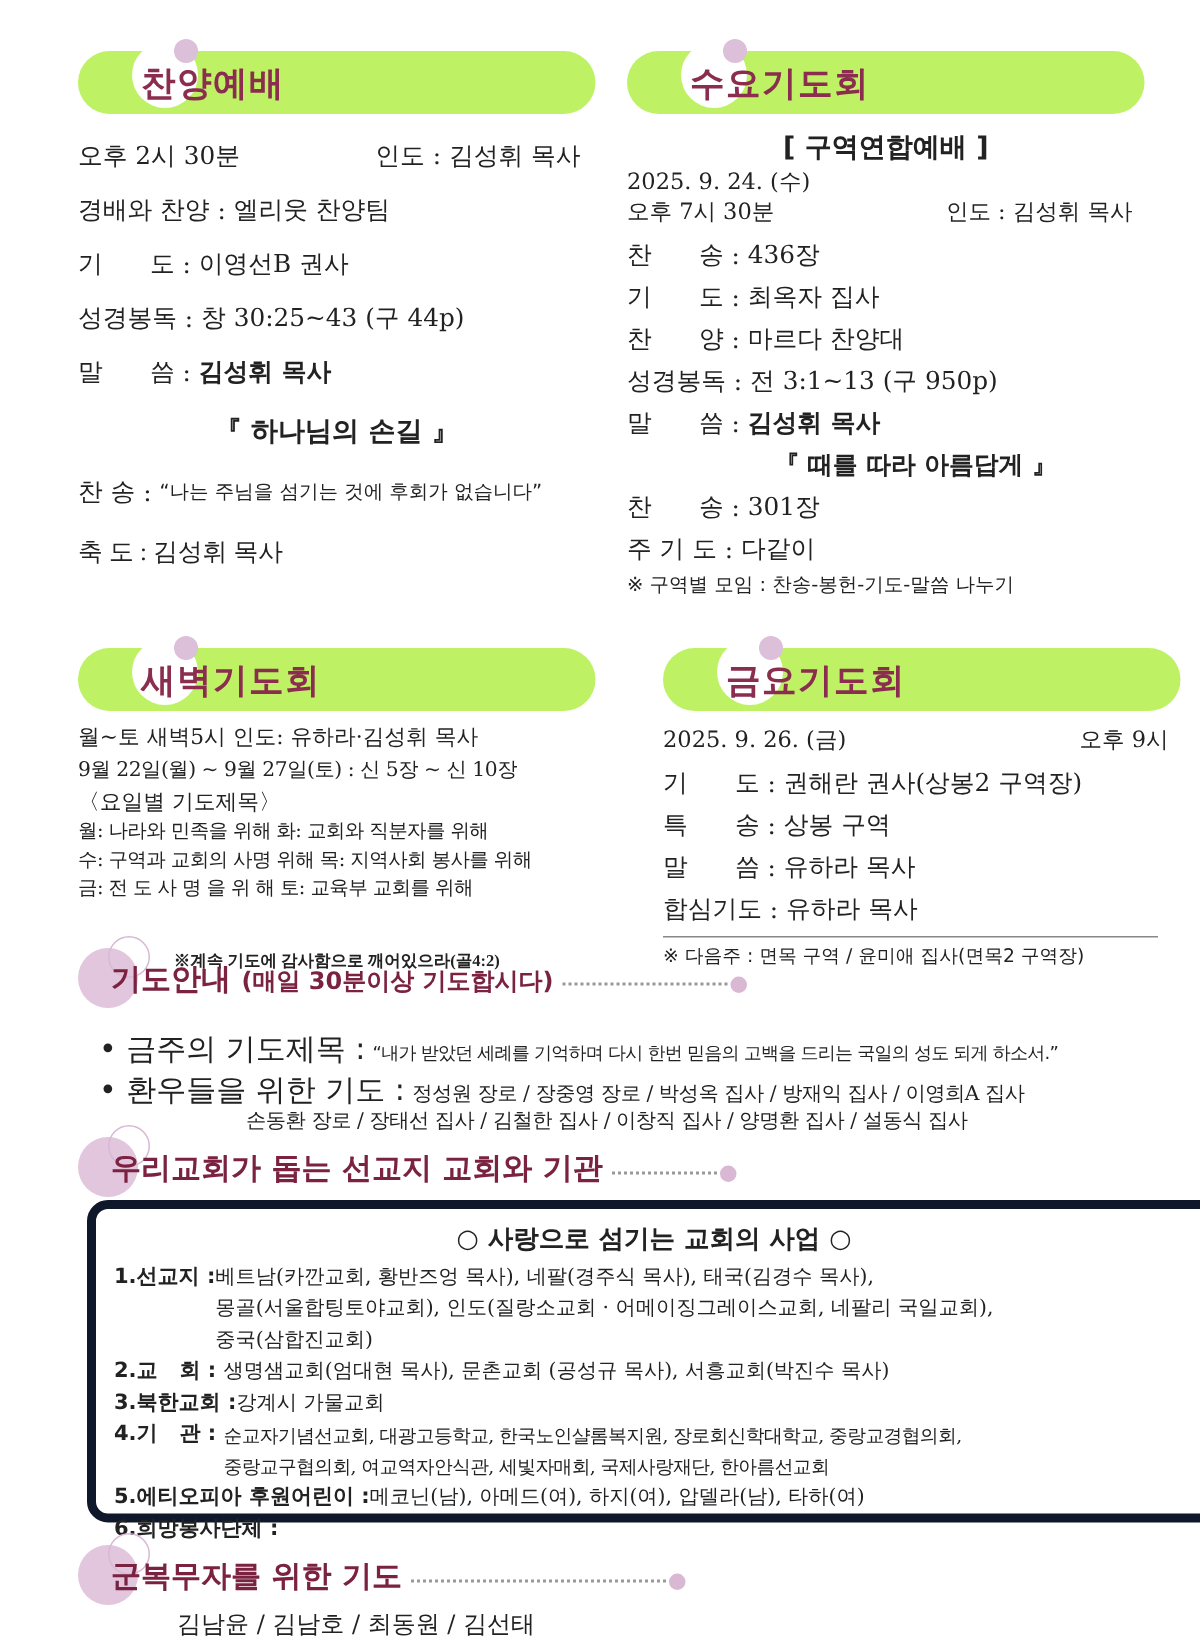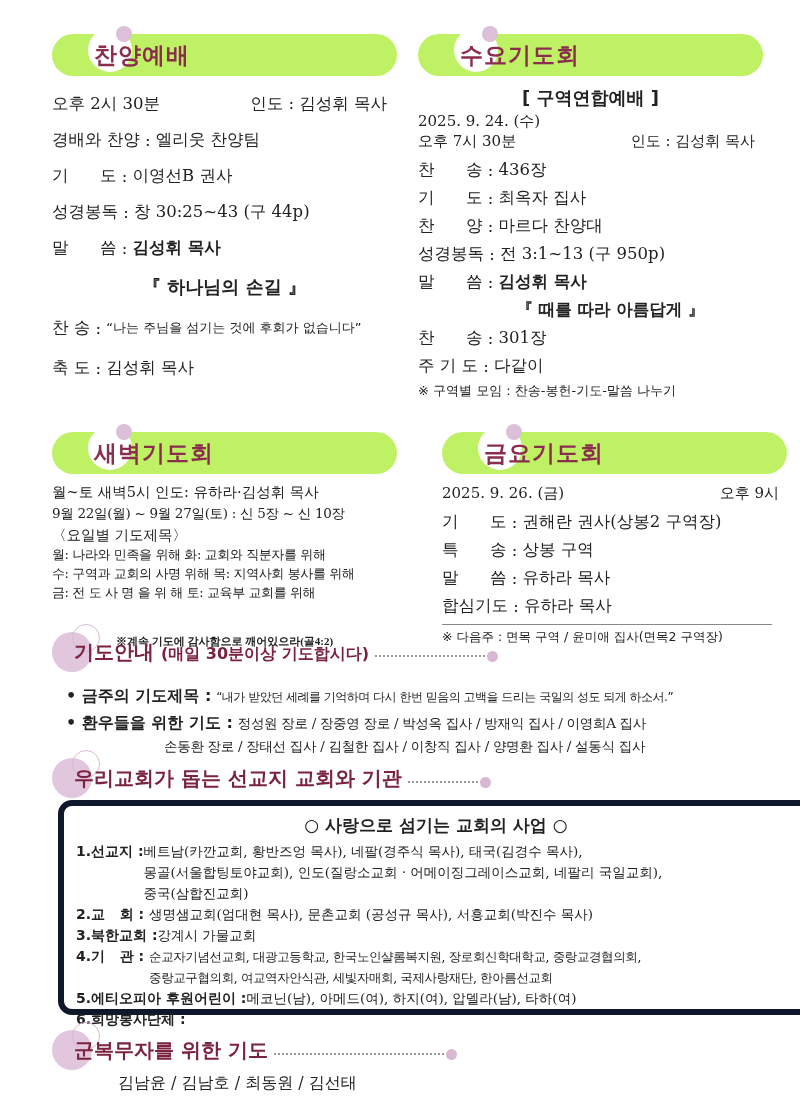--- a/index.html
+++ b/index.html
@@ -29,21 +29,21 @@
 
   .sec-head { position: absolute; left: 52px; height: 40px; display: flex; align-items: center; }
   .sec-head .circ { position: absolute; left: 0; top: 0; width: 40px; height: 40px; border-radius: 50%; background: #d9b8d4; opacity: 0.8; }
   .sec-head .ring { position: absolute; left: 20px; top: -8px; width: 28px; height: 28px; border-radius: 50%; border: 1.5px solid #d9b8d4; }
   .sec-head .sec-title { position: relative; margin-left: 22px; font-family: "DejaVu Sans", sans-serif; font-weight: bold; font-size: 20px; color: #7a2240; white-space: nowrap; }
   .sec-head .sec-sub { font-size: 16px; }
   .sec-head .dots { position: relative; border-bottom: 2px dotted #999; width: 110px; margin-left: 6px; height: 1px; top: 4px; }
   .sec-head .dot-end { position: relative; width: 11px; height: 11px; border-radius: 50%; background: #d9b8d4; margin-left: 2px; top: 4px; }
 
   .bullet-row { position: absolute; left: 66px; font-size: 15px; white-space: nowrap; }
-  .bullet-row .bl { font-family: "DejaVu Sans", sans-serif; font-weight: bold; font-size: 16px; }
+  .bullet-row .bl { font-family: "DejaVu Sans", sans-serif; font-weight: normal; font-size: 20px; }
 
   .box { position: absolute; left: 58px; top: 800px; width: 756px; height: 215px; border: 6px solid #0f172a; border-radius: 14px; padding: 8px 12px; }
   .box .box-title { text-align: center; font-family: "DejaVu Sans", sans-serif; font-weight: bold; font-size: 17px; margin-bottom: 4px; }
   .box .bitem { display: flex; font-size: 13.5px; line-height: 21px; }
   .box .bitem .bkey { font-family: "DejaVu Sans", sans-serif; font-weight: bold; white-space: nowrap; font-size: 14px; }
   .box .bitem .bval { white-space: pre-line; }
 </style>
 </head>
 <body>
 
@@ -68,21 +68,21 @@
   </div>
   <div class="l-row">
     <span style="white-space:pre;">말      씀</span>&nbsp;:&nbsp;<span class="bold">김성휘 목사</span>
   </div>
   <div class="l-row center-title" style="justify-content:center;height:42px;">
     <span>『 하나님의 손길 』</span>
   </div>
   <div class="l-row" style="height:40px;">
     <span>찬 송</span>&nbsp;:&nbsp;<span class="small sans" style="font-size:13px;">“나는 주님을 섬기는 것에 후회가 없습니다”</span>
   </div>
-  <div class="l-row" style="height:40px;">
+  <div class="l-row" style="height:40px;font-family:Liberation Serif, serif;">
     <span>축 도</span>&nbsp;:&nbsp;<span>김성휘 목사</span>
   </div>
 </div>
 
 <div class="col col-right">
   <div class="pill">
     <div class="bubble"></div>
     <div class="bubble2"></div>
     <span class="pill-title">수요기도회</span>
   </div>

